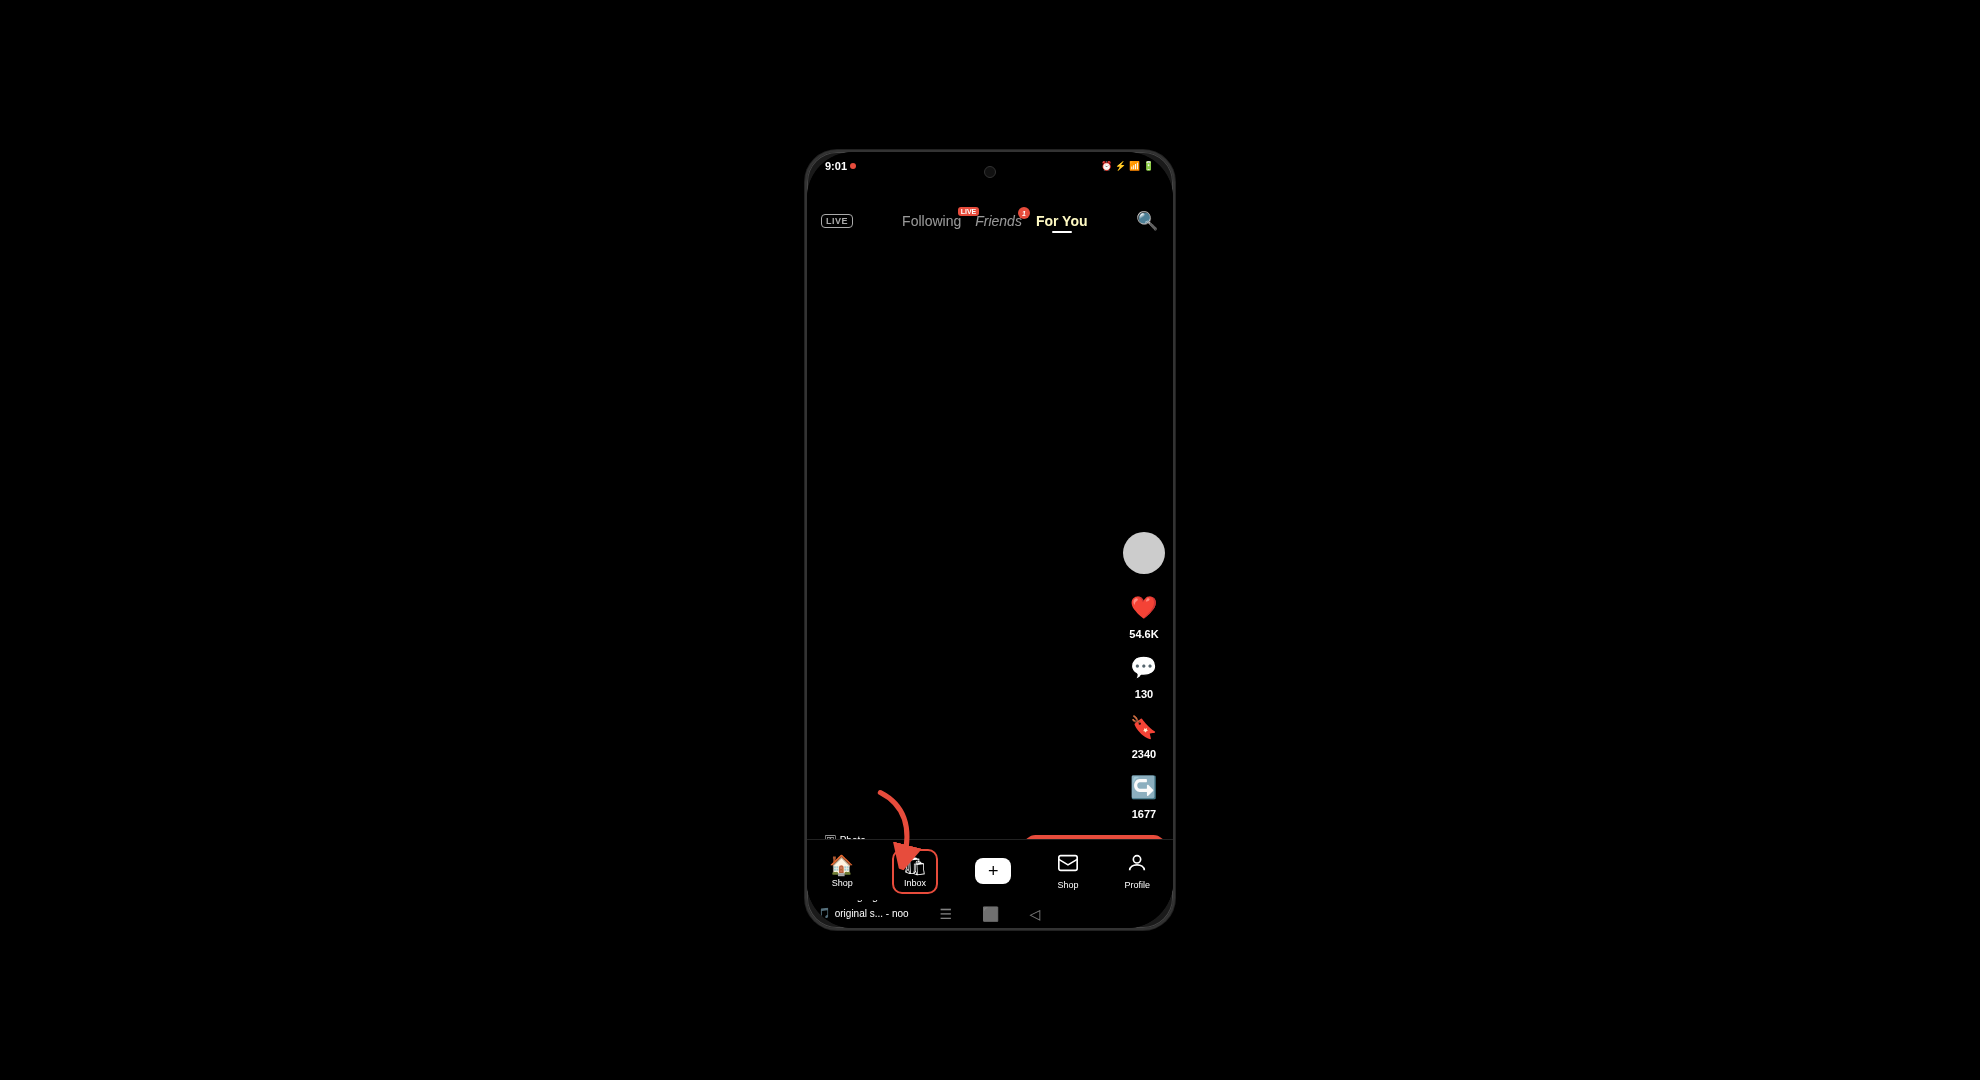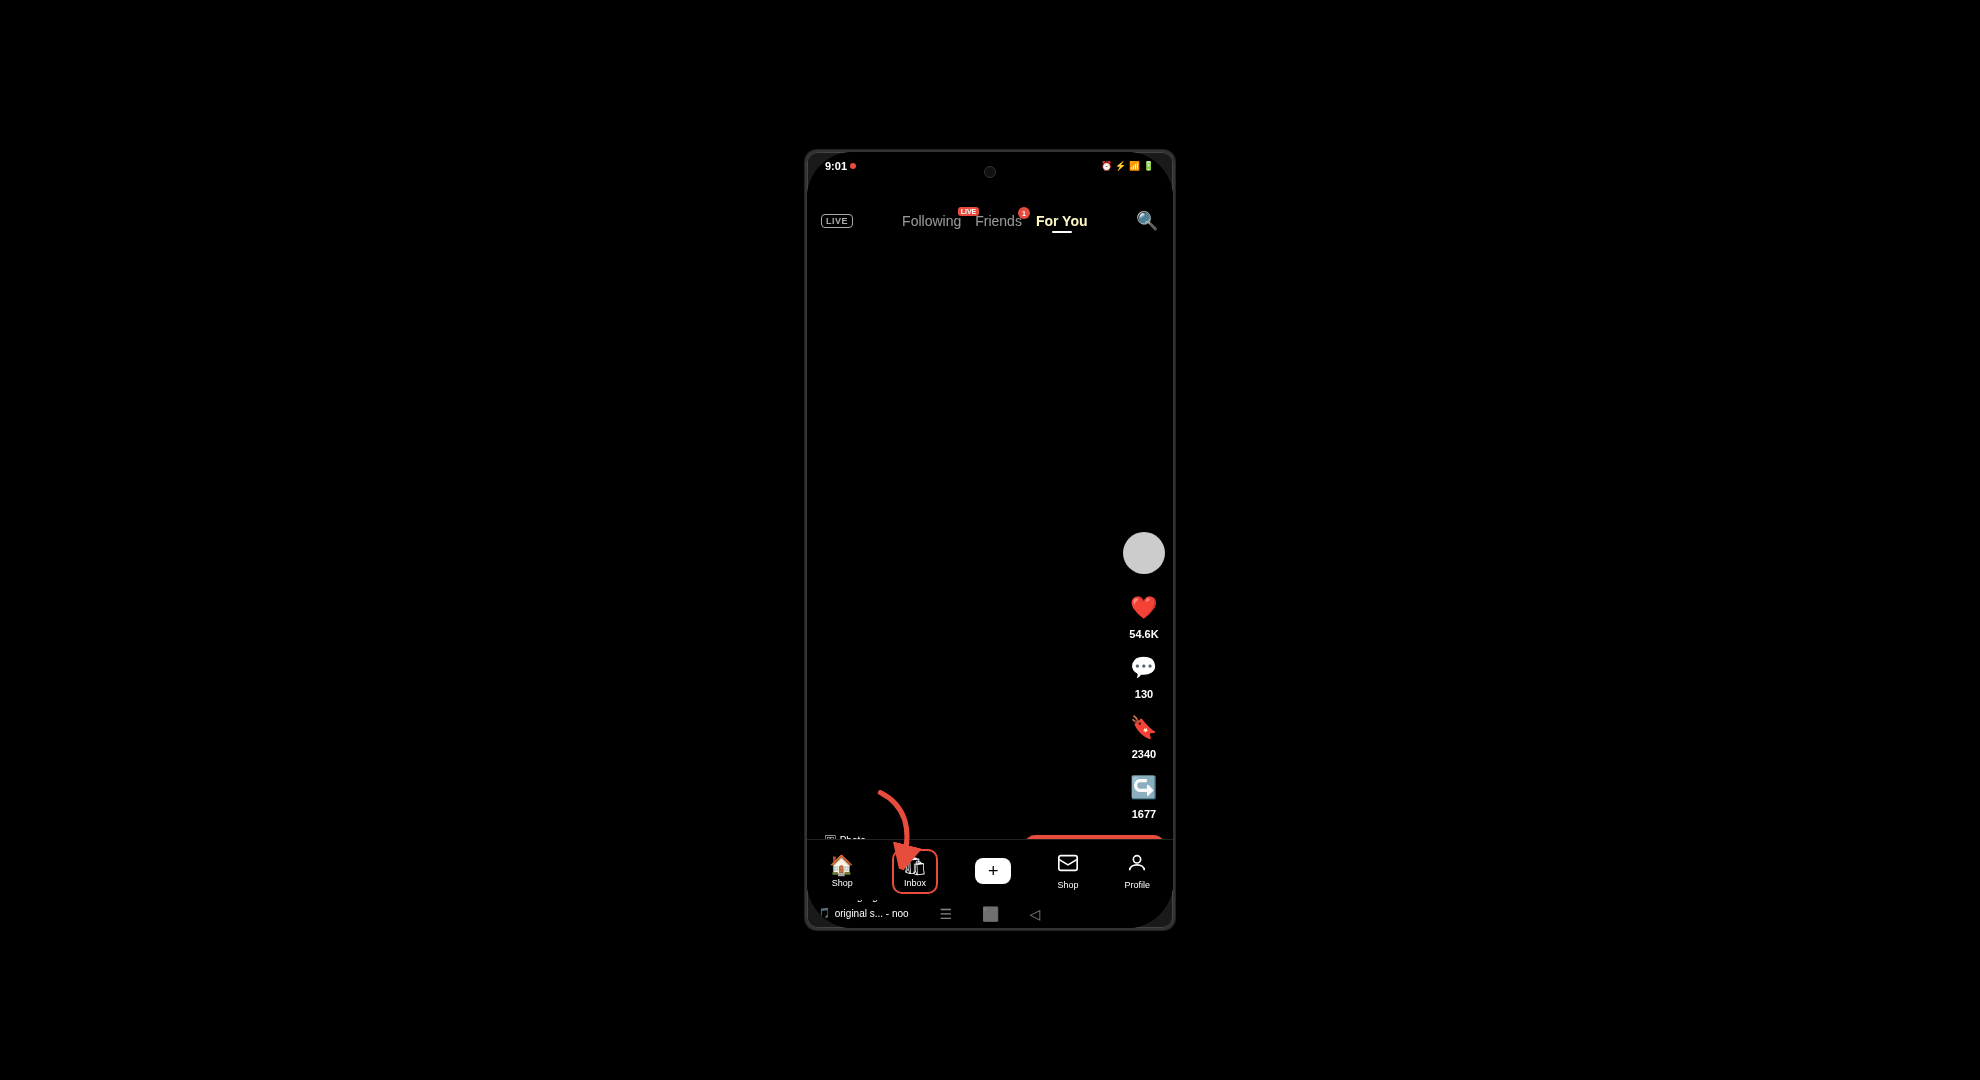--- a/index.html
+++ b/index.html
@@ -10,21 +10,21 @@
       display: flex;
       align-items: center;
       justify-content: center;
       font-family: -apple-system, BlinkMacSystemFont, 'Segoe UI', sans-serif;
     }
 
     .phone-outer {
       width: 370px;
       height: 780px;
       background: #1a1a1a;
-      border-radius: 12px;
+      border-radius: 32px;
       border: 2px solid #333;
       position: relative;
       box-shadow: 0 0 0 1px #222, inset 0 0 0 1px #444;
       overflow: hidden;
     }
 
     
     .phone-screen {
       width: 100%;
       height: 100%;
@@ -410,21 +410,21 @@
         <div class="nav-left">
           <span class="live-badge">
             <span>LIVE</span>
           </span>
         </div>
         <div class="nav-tabs">
           <div class="nav-tab" style="position:relative;">
             <span>Following</span>
             <span class="live-badge-red">LIVE</span>
           </div>
-          <div class="nav-tab" style="position:relative;">
+          <div class="nav-tab" style="position:relative;font-style:italic;">
             <span>Friends</span>
             <span class="friends-notif">1</span>
           </div>
           <div class="nav-tab active">
             <span>For You</span>
           </div>
         </div>
         <div class="search-icon-btn">🔍</div>
       </div>
 

